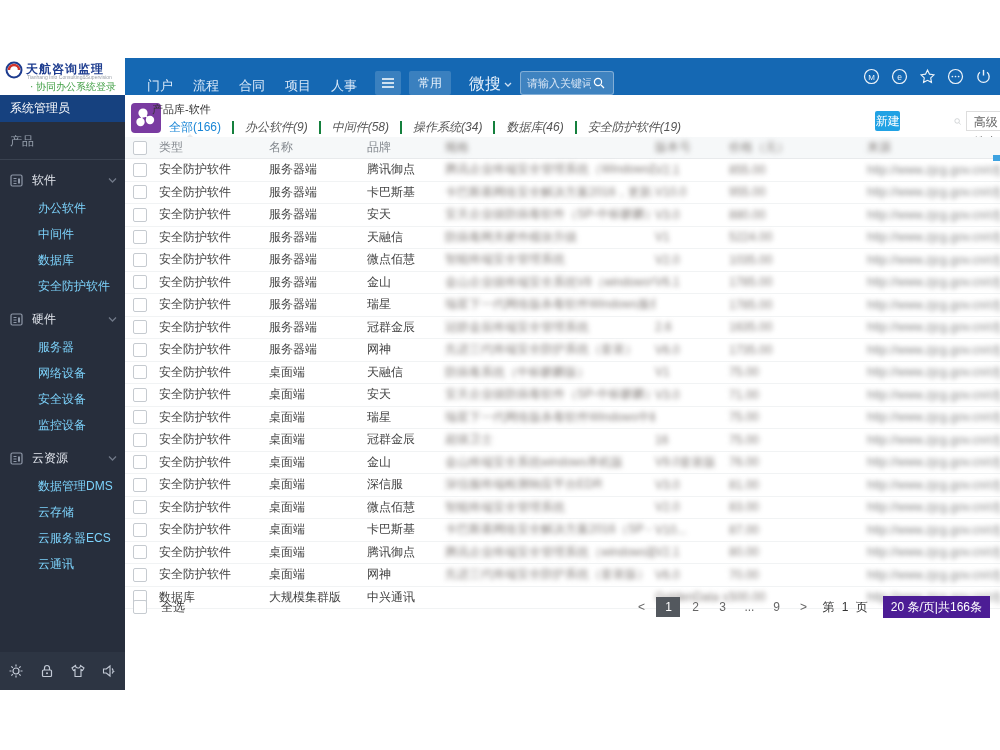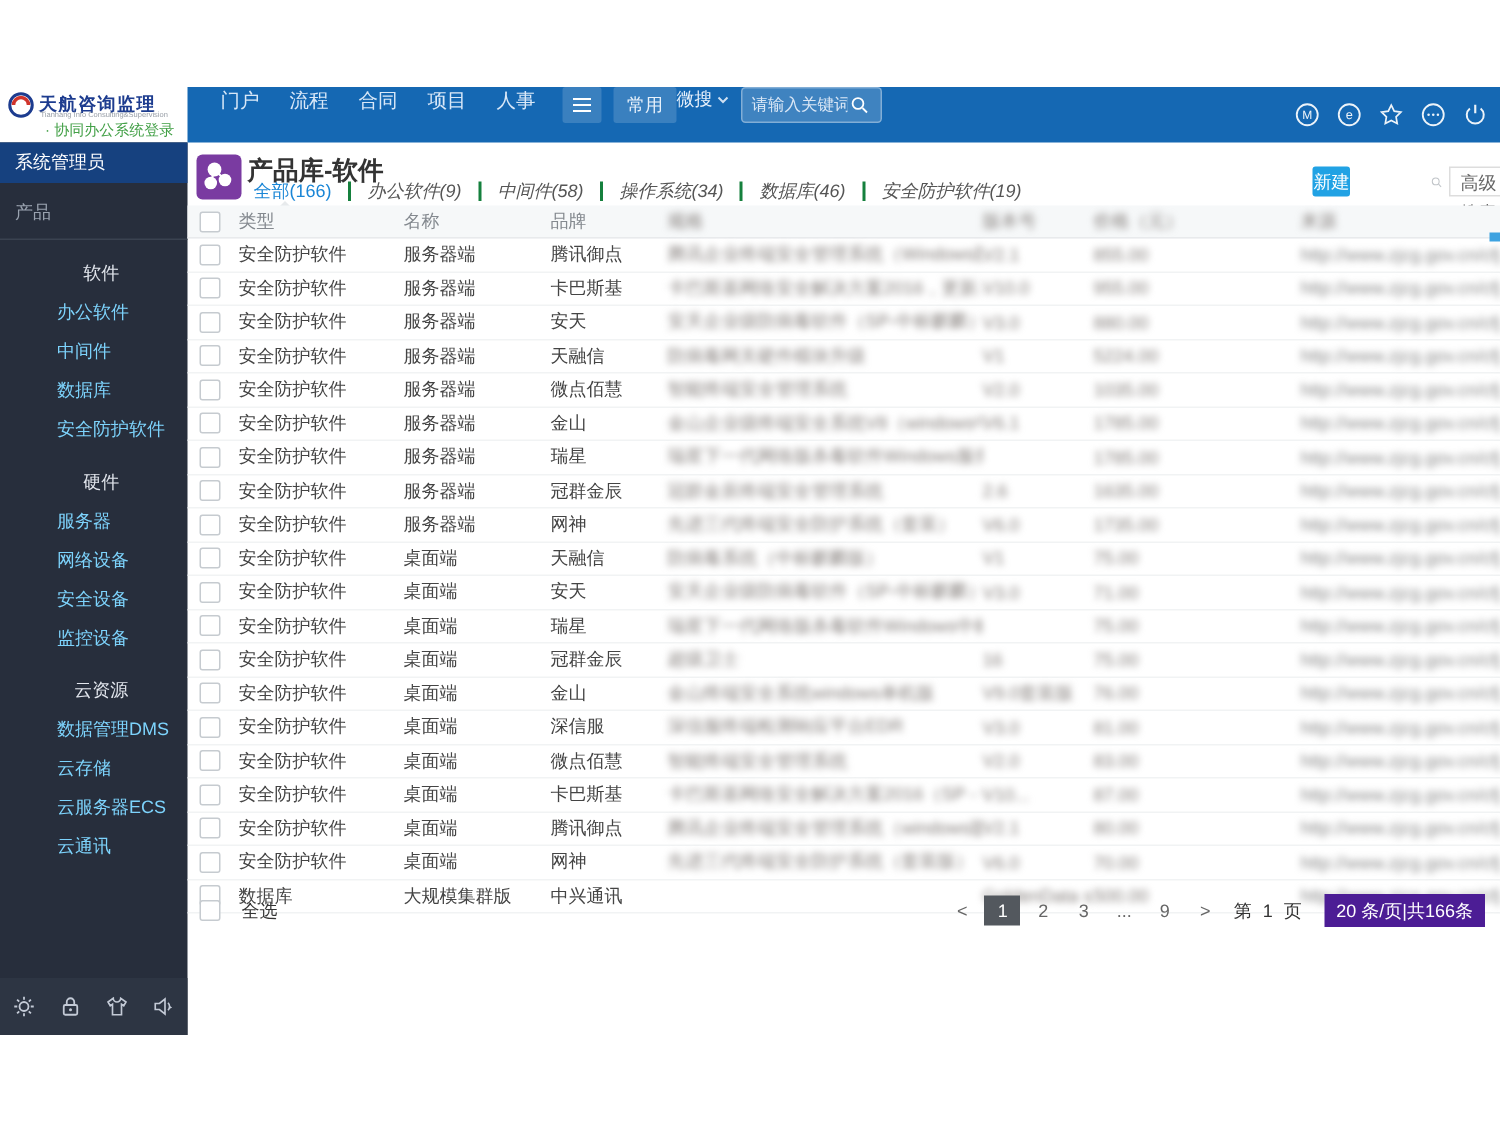--- a/index.html
+++ b/index.html
@@ -5,47 +5,47 @@
   html,body{margin:0;padding:0;}
   body{width:1000px;height:750px;position:relative;background:#ffffff;overflow:hidden;
        font-family:"Liberation Sans","DejaVu Sans",sans-serif;-webkit-font-smoothing:antialiased;}
   
   #topbar{position:absolute;left:0;top:58px;width:1000px;height:37px;background:#1568b3;}
   #logo-block{position:absolute;left:0;top:58px;width:125px;height:37px;background:#ffffff;}
   #logo-swirl{position:absolute;left:5px;top:3px;width:18px;height:18px;}
   #brand-name{position:absolute;left:26px;top:3px;font-size:12px;font-weight:bold;color:#1d3c8f;letter-spacing:1px;}
   #brand-tagline{position:absolute;left:27px;top:16px;font-size:5px;color:#9aa0a8;white-space:nowrap;}
   #login-link{position:absolute;left:30px;top:22px;font-size:10px;color:#43a047;}
-  #topnav{position:absolute;left:137px;top:58px;height:37px;display:flex;align-items:flex-start;}
+  #topnav{position:absolute;left:137px;top:58px;height:37px;display:flex;align-items:flex-end;}
   .nav-item{color:#d9e8f8;font-size:13px;padding:0 10px;cursor:pointer;}
   .nav-box{background:rgba(255,255,255,.16);border-radius:2px;height:24px;display:flex;align-items:center;
            justify-content:center;margin-left:8px;cursor:pointer;}
   #menu-btn{width:26px;}
   #pin-btn{padding:0 9px;color:#e8f1fb;font-size:12px;}
-  #search-scope{color:#e8f1fb;font-size:12px;display:flex;align-items:center;gap:3px;cursor:pointer;}
+  #search-scope{margin-left:18px;color:#e8f1fb;font-size:16px;display:flex;align-items:center;gap:3px;cursor:pointer;}
   #nav-search{margin-left:8px;width:84px;height:22px;background:rgba(255,255,255,.18);border:1px solid rgba(255,255,255,.35);
               border-radius:3px;display:flex;align-items:center;padding:0 4px;}
   #nav-search input{background:transparent;border:none;outline:none;width:64px;font-size:11px;color:#fff;}
   #nav-search input::placeholder{color:#d9e6f5;}
   #topbar-icons{position:absolute;right:8px;top:58px;height:37px;display:flex;align-items:center;gap:11px;}
   .tb-icon{width:17px;height:17px;cursor:pointer;opacity:.92;}
   
   #sidebar{position:absolute;left:0;top:95px;width:125px;height:595px;background:#272e3c;}
   #side-user{height:27px;line-height:27px;background:#16417f;color:#fff;font-size:12px;padding-left:10px;font-family:Liberation Serif, serif;}
   #side-section{padding:11px 10px 9px;color:#9aa3b0;font-size:12px;border-bottom:1px solid #3a4250;}
   .group-header{display:flex;align-items:center;height:30px;padding-left:10px;gap:9px;color:#e2e6ed;
-                font-size:12px;margin-top:5px;cursor:pointer;flex-direction:column;}
+                font-size:12px;margin-top:5px;cursor:pointer;}
   .group-chevron{margin-left:auto;margin-right:8px;width:9px;height:9px;opacity:.7;}
   .group-item{padding-left:38px;height:26px;line-height:26px;font-size:12px;color:#7dd3fc;cursor:pointer;}
   #side-footer{position:absolute;left:0;top:557px;width:125px;height:38px;background:#2d3543;
                display:flex;align-items:center;justify-content:space-between;padding:0 8px;box-sizing:border-box;}
   .sf-icon{width:16px;height:16px;cursor:pointer;}
   
   #product-icon{position:absolute;left:131px;top:103px;width:30px;height:30px;background:#7a3ba1;border-radius:4px;}
-  #page-title{position:absolute;left:165px;top:102px;font-size:17px;font-weight:bold;color:#333;}
+  #page-title{position:absolute;left:152px;top:102px;font-size:11px;font-weight:normal;color:#333;}
   #tabs{position:absolute;left:169px;top:119px;display:flex;align-items:center;font-size:12px;height:16px;}
   .tab{color:#555;padding:0 11px;cursor:pointer;line-height:13px;}
   .tab:first-child{padding-left:0;}
   .tab + .tab{border-left:2px solid #15803d;font-style:italic;}
   .tab.active{color:#1a86d6;}
   #tab-caret{position:absolute;left:185px;top:134px;width:0;height:0;border-left:5px solid transparent;
              border-right:5px solid transparent;border-bottom:5px solid #e7eaec;}
   #toolbar{position:absolute;left:845px;top:111px;display:flex;align-items:center;margin-left:30px;}
   #new-btn{width:32px;height:20px;background:#21a2e4;color:#fff;font-size:12px;text-align:center;
            line-height:20px;border-radius:2px;cursor:pointer;}

